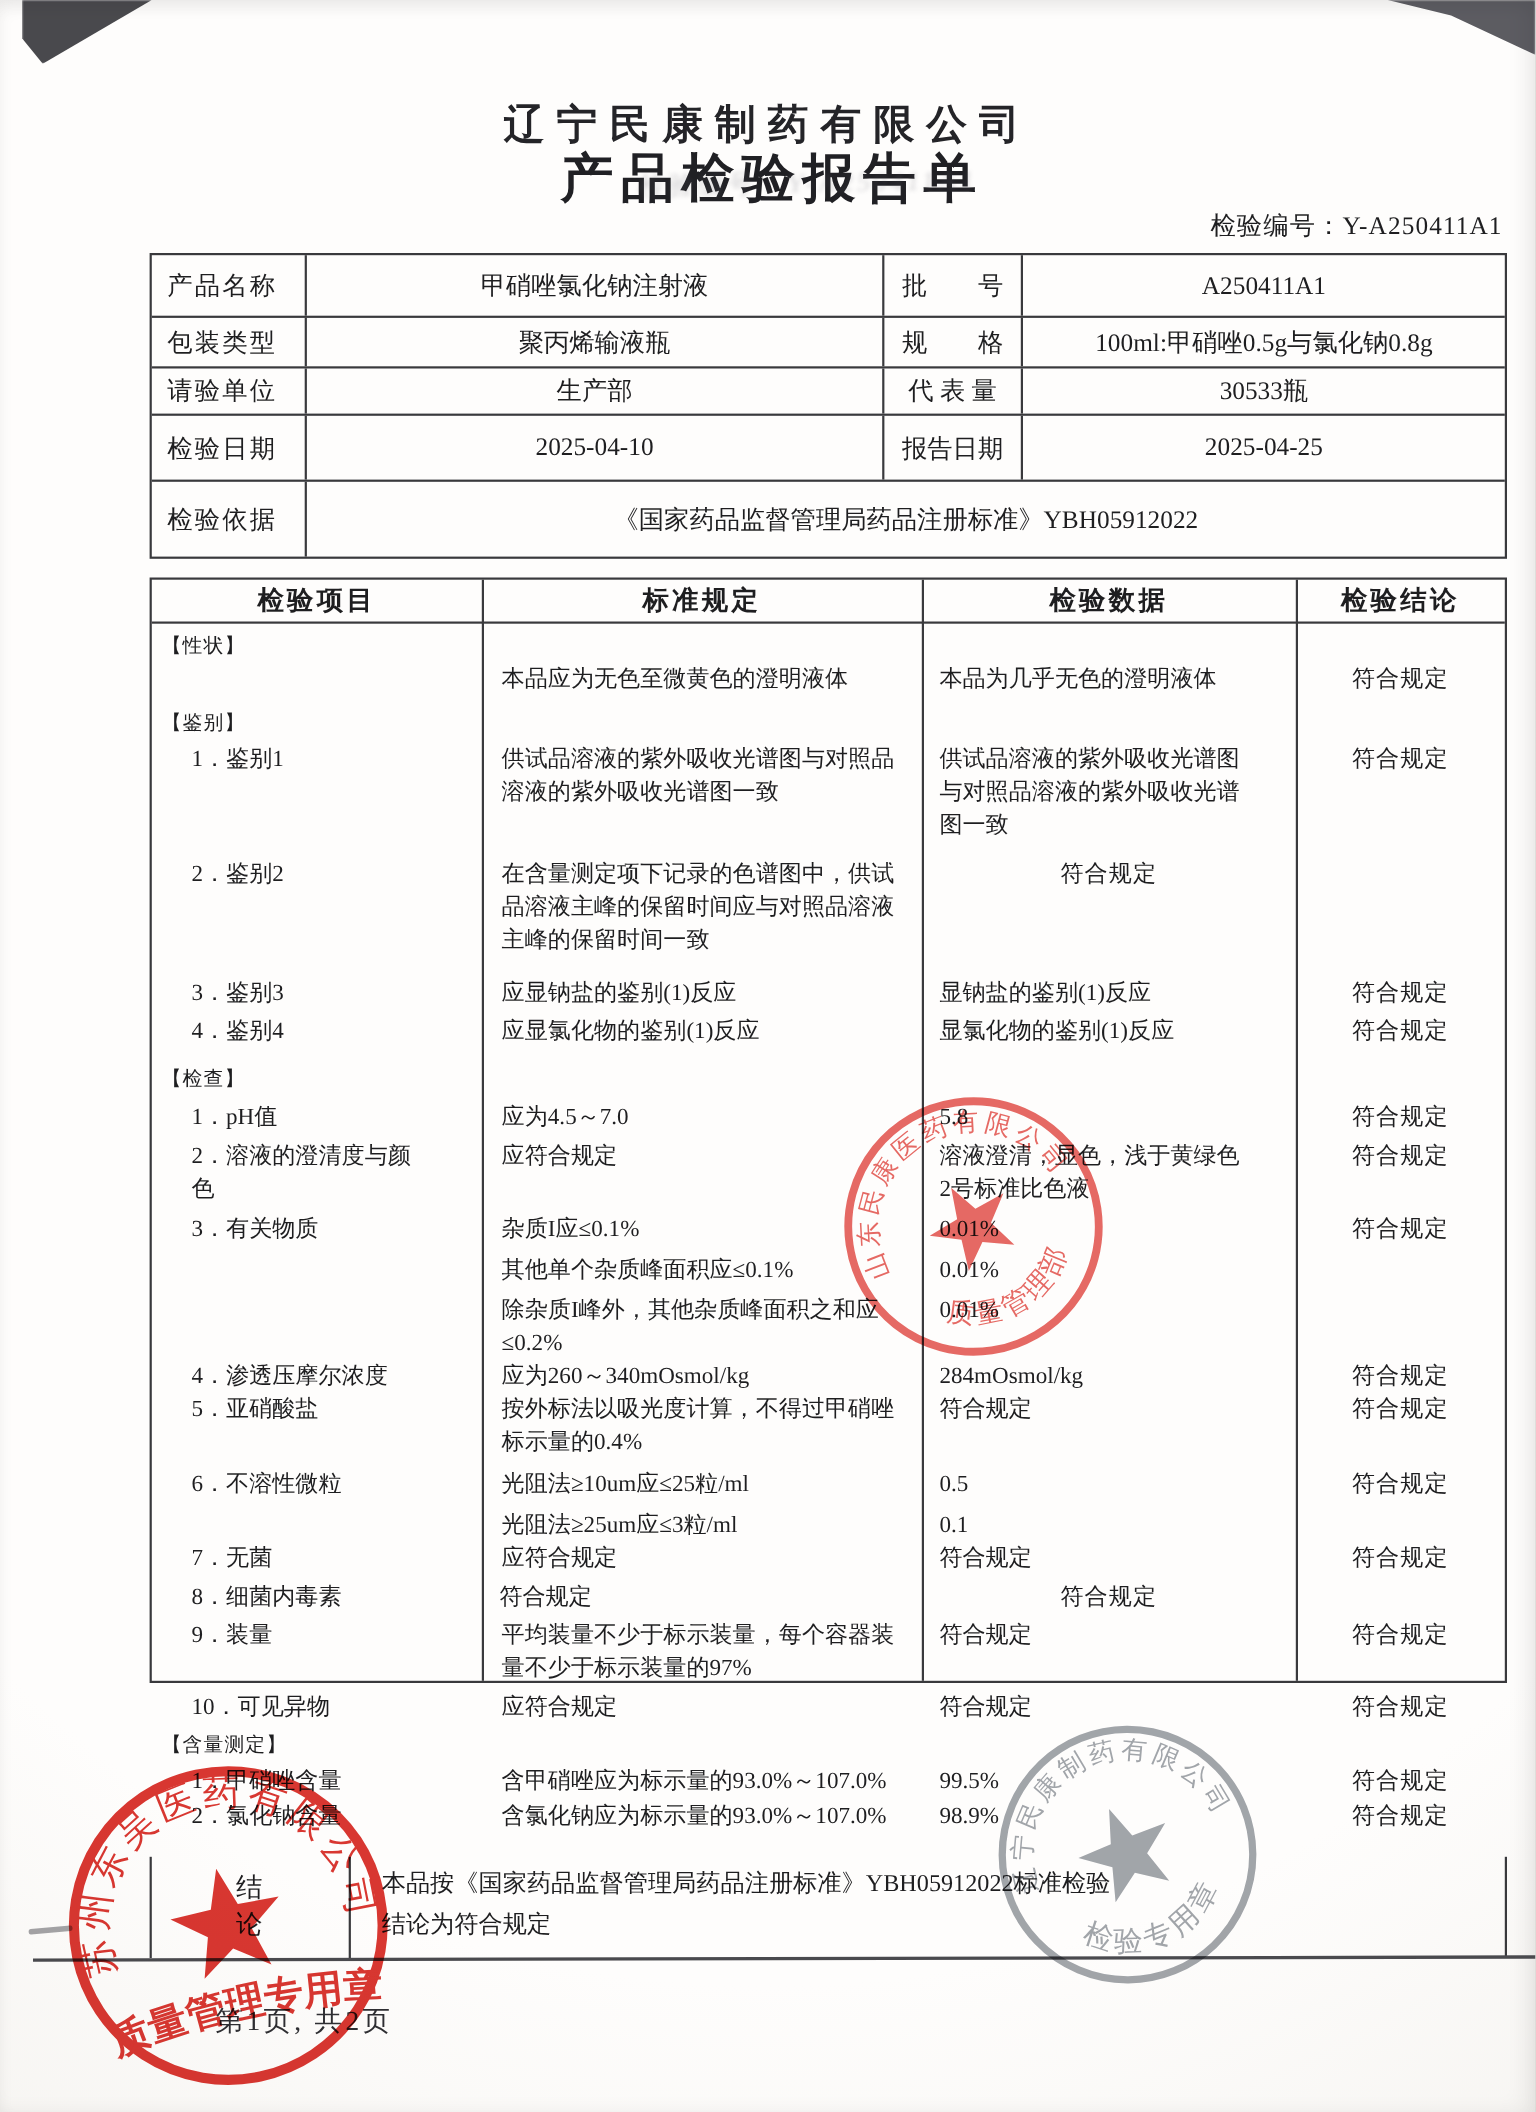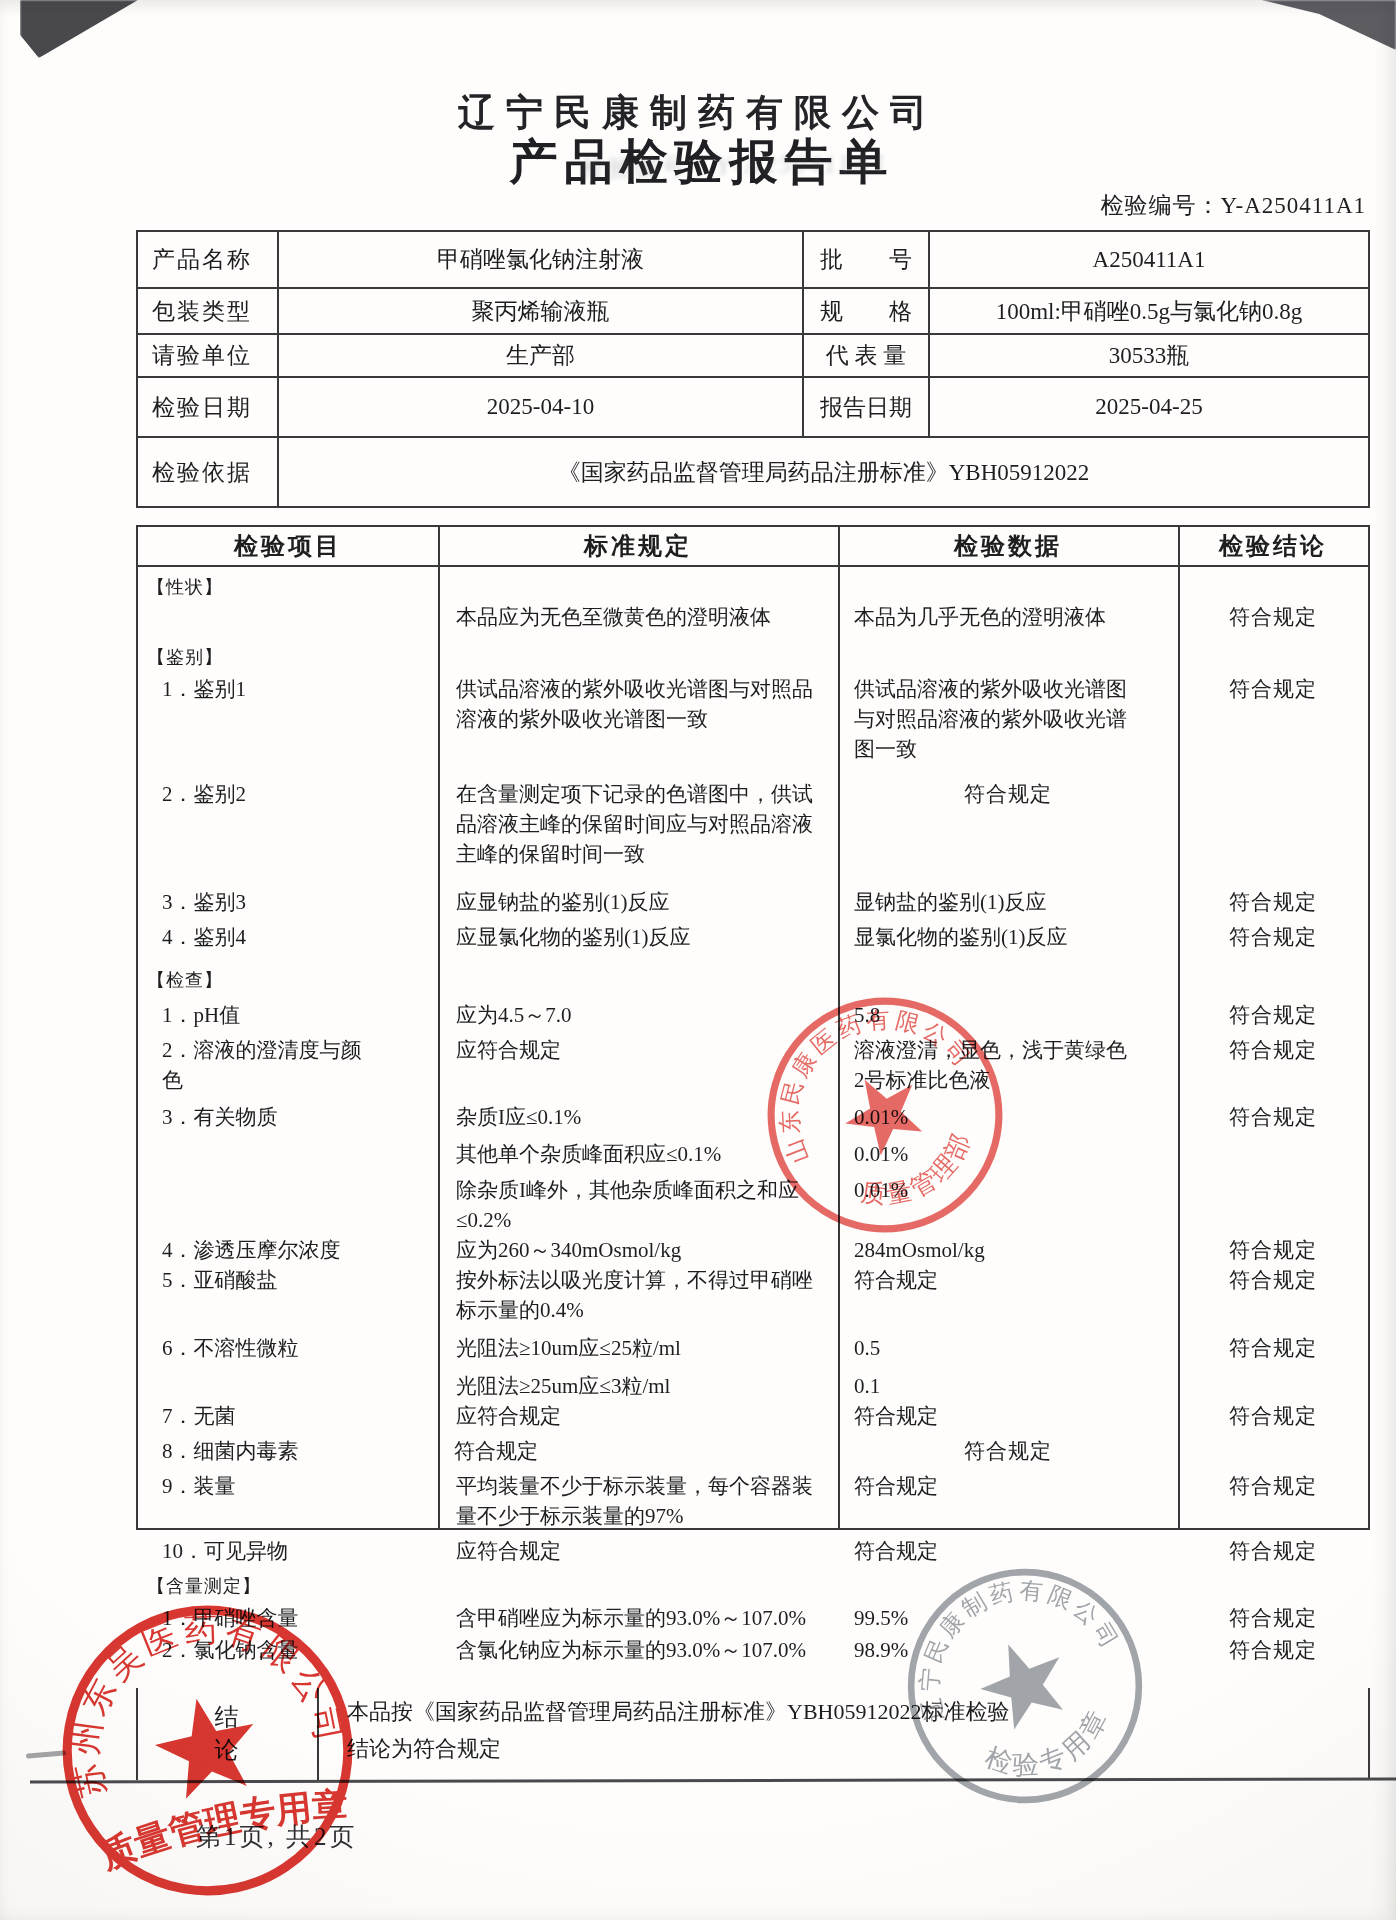--- a/index.html
+++ b/index.html
@@ -34,21 +34,21 @@
   .main-table{position:absolute;left:136px;top:525px;width:1234px;height:1005px;
     border:2.5px solid #39393c;box-sizing:border-box;}
   .vline{position:absolute;top:0;bottom:0;width:2px;background:#39393c;}
   .vl1{left:300px}.vl2{left:700px}.vl3{left:1040px}
   .mhead{display:grid;grid-template-columns:300px 400px 340px 1fr;height:38px;
     border-bottom:2.5px solid #39393c;align-items:center;text-align:center;
     font-size:24px;font-weight:600;letter-spacing:3px;}
   .mbody{position:relative;padding-top:2px;}
   .mrow{display:grid;grid-template-columns:300px 400px 340px 1fr;}
   .c{font-size:21px;line-height:30px;}
-  .c1{padding-left:24px;}
+  .c1{padding-left:36px;}
   .c1 .txt{display:inline-block;max-width:212px;}
   .c1.sec{padding-left:9px;font-size:18px;letter-spacing:1px;}
   .c2{padding-left:18px;}
   .c2 .txt{display:inline-block;max-width:372px;}
   .c3{padding-left:16px;}
   .c3 .txt{display:inline-block;max-width:280px;}
   .c4{text-align:center;letter-spacing:1px;}
   
   .concl-table{position:absolute;left:136px;top:1688px;width:1234px;height:92px;box-sizing:border-box;
     border-left:2.5px solid #39393c;border-right:2.5px solid #39393c;

